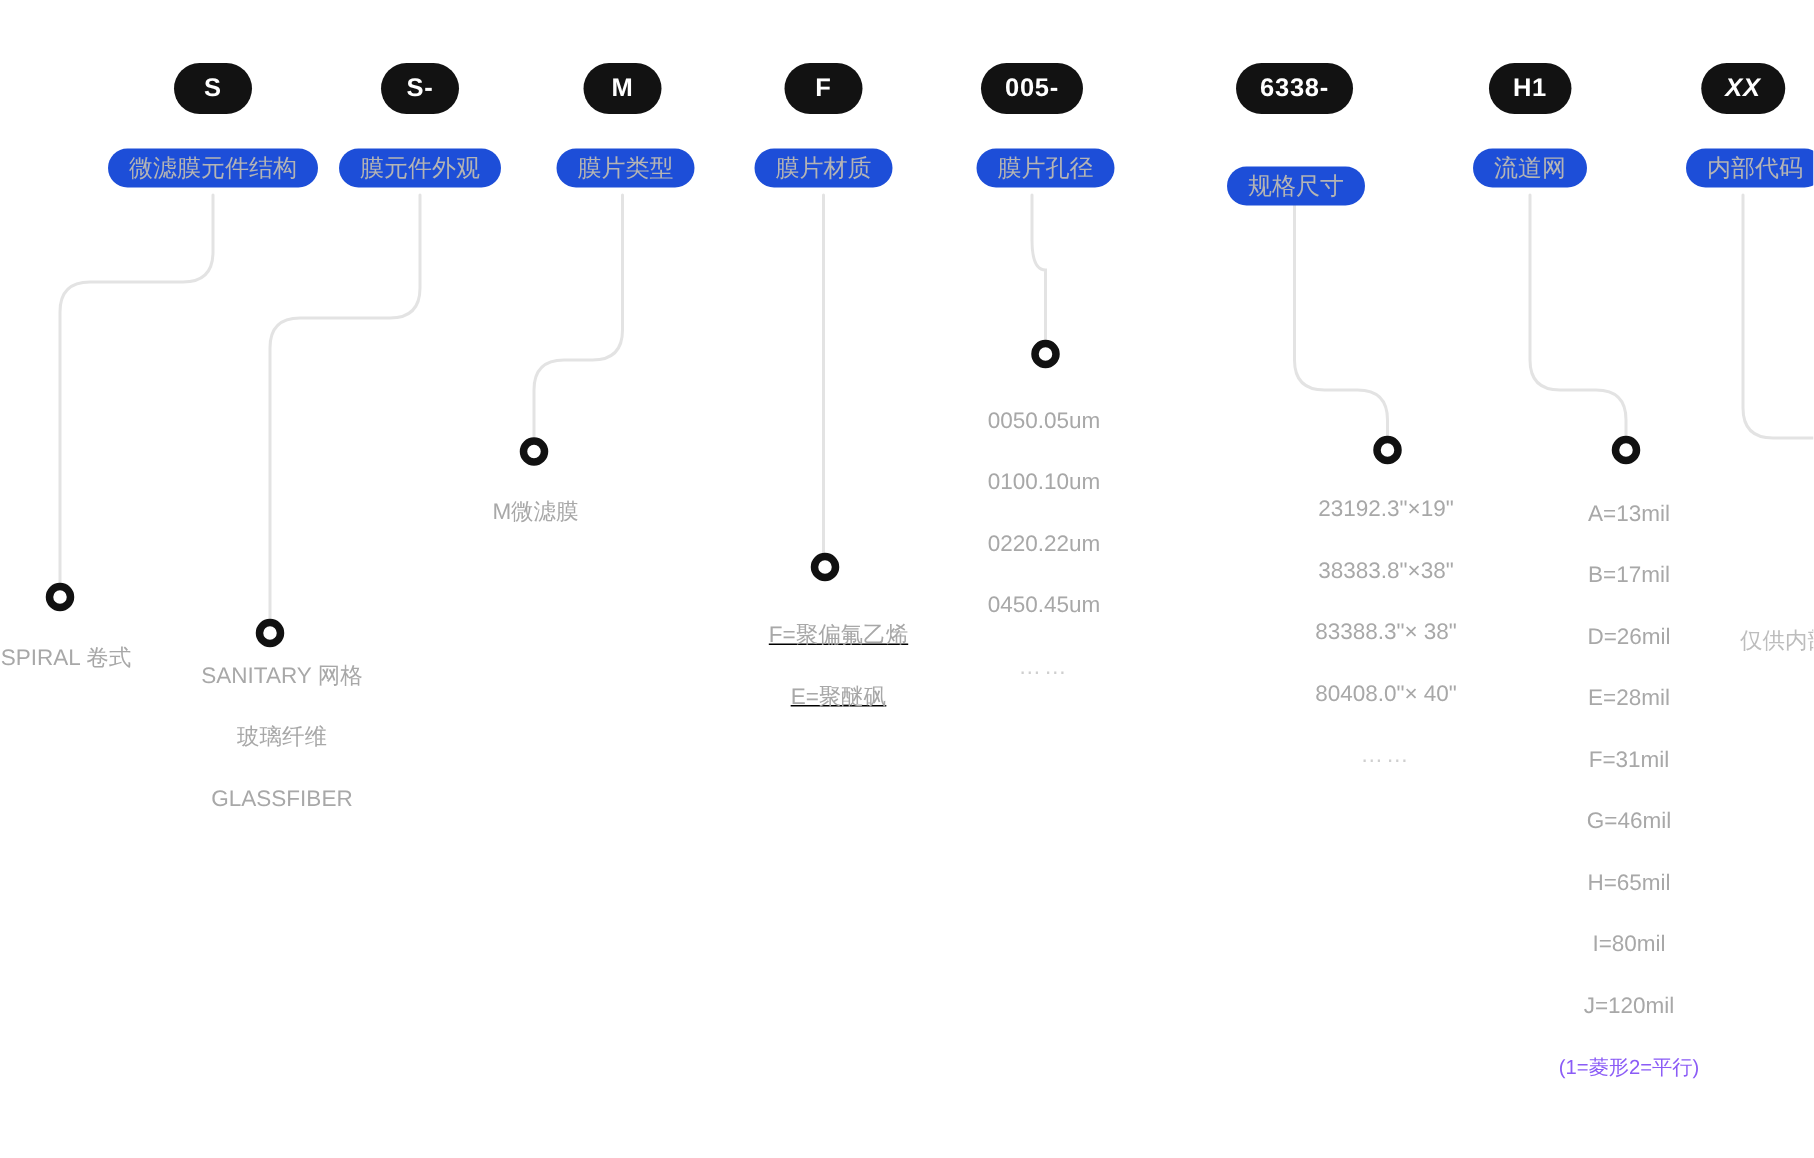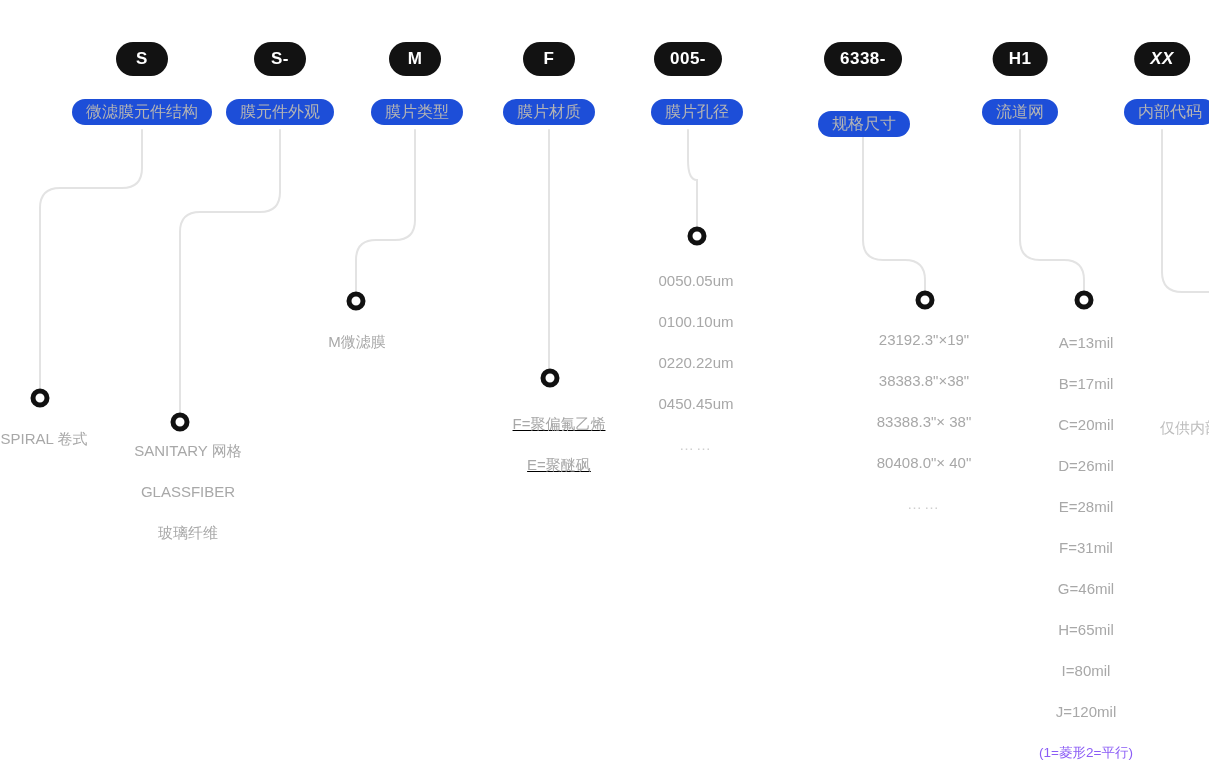--- a/index.html
+++ b/index.html
@@ -133,22 +133,22 @@
       <div class="cat-pill" style="left: 142px; top: 99px;">微滤膜元件结构</div>
       <div class="ring" style="left: 40px; top: 398px;"></div>
       <div class="value-list center" style="left: 44px; top: 418px;">
         <div class="value">SPIRAL 卷式</div>
       </div>
       <div class="code-pill" style="left: 280px; top: 42px;">S-</div>
       <div class="cat-pill" style="left: 280px; top: 99px;">膜元件外观</div>
       <div class="ring" style="left: 180px; top: 422px;"></div>
       <div class="value-list center" style="left: 188px; top: 430px;">
         <div class="value">SANITARY 网格</div>
+        <div class="value">玻璃纤维</div>
         <div class="value">GLASSFIBER</div>
-        <div class="value">玻璃纤维</div>
       </div>
       <div class="code-pill" style="left: 415px; top: 42px;">M</div>
       <div class="cat-pill" style="left: 417px; top: 99px;">膜片类型</div>
       <div class="ring" style="left: 356px; top: 301px;"></div>
       <div class="value-list center" style="left: 357px; top: 321px;">
         <div class="value">M微滤膜</div>
       </div>
       <div class="code-pill" style="left: 549px; top: 42px;">F</div>
       <div class="cat-pill" style="left: 549px; top: 99px;">膜片材质</div>
       <div class="ring" style="left: 550px; top: 378px;"></div>
@@ -175,21 +175,20 @@
         <div class="value">83388.3"× 38"</div>
         <div class="value">80408.0"× 40"</div>
         <div class="value dots">……</div>
       </div>
       <div class="code-pill" style="left: 1020px; top: 42px;">H1</div>
       <div class="cat-pill" style="left: 1020px; top: 99px;">流道网</div>
       <div class="ring" style="left: 1084px; top: 300px;"></div>
       <div class="value-list center" style="left: 1086px; top: 322px;">
         <div class="value">A=13mil</div>
         <div class="value">B=17mil</div>
-        <div class="value">C=20mil</div>
         <div class="value">D=26mil</div>
         <div class="value">E=28mil</div>
         <div class="value">F=31mil</div>
         <div class="value">G=46mil</div>
         <div class="value">H=65mil</div>
         <div class="value">I=80mil</div>
         <div class="value">J=120mil</div>
         <div class="value note">(1=菱形2=平行)</div>
       </div>
       <div class="code-pill" style="left: 1162px; top: 42px; font-style: italic;">XX</div>

